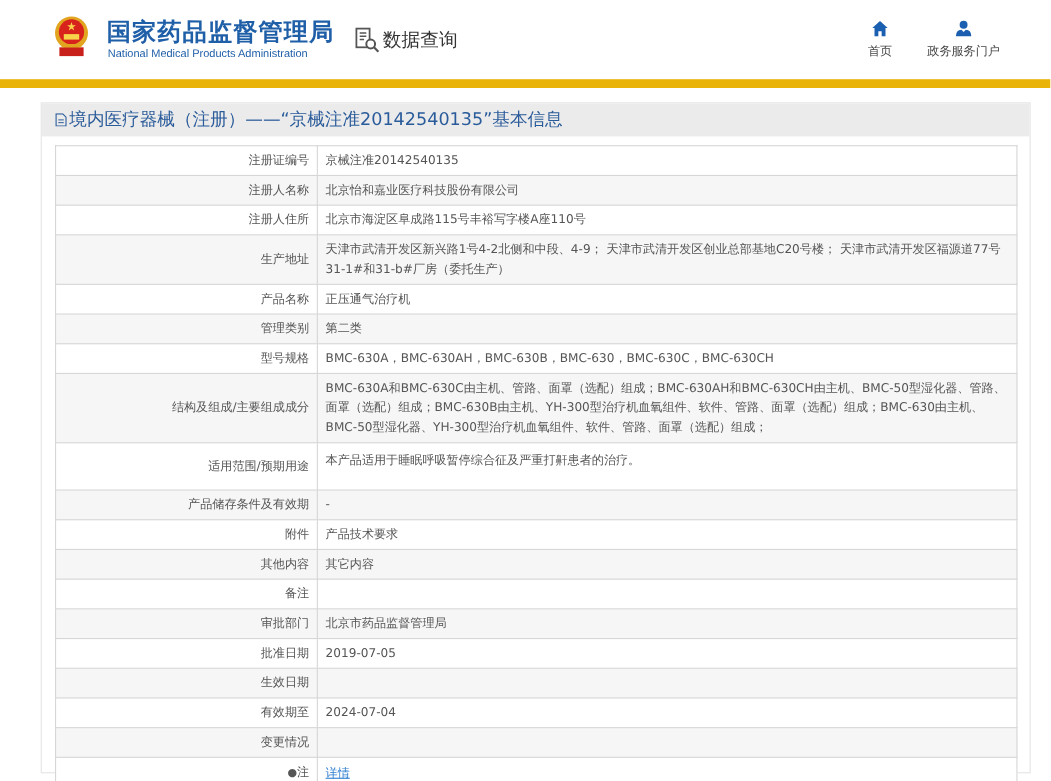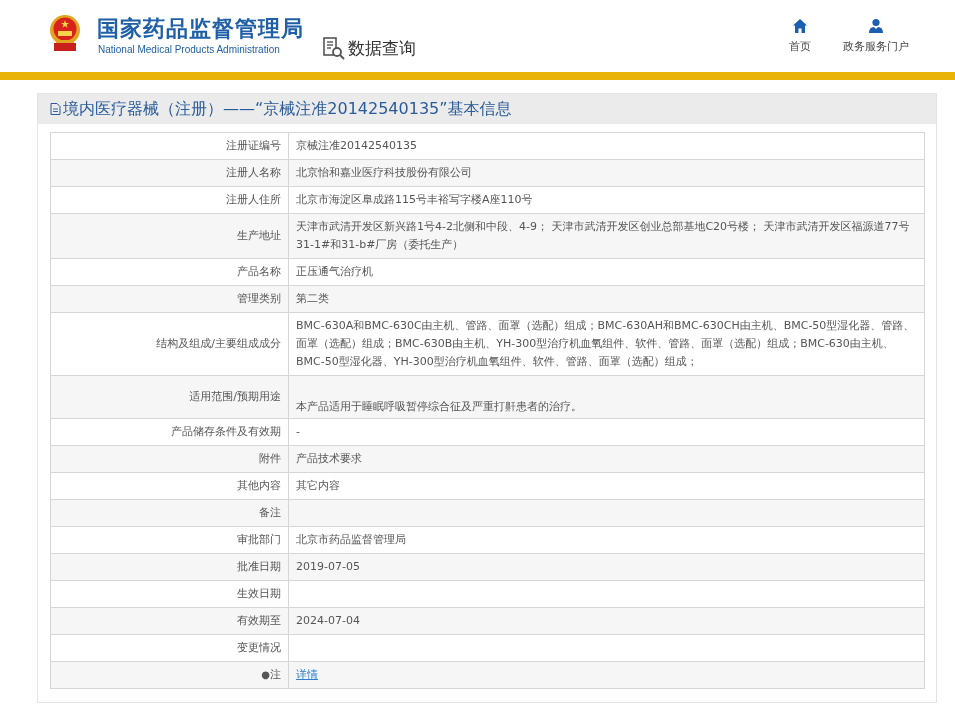--- a/index.html
+++ b/index.html
@@ -1,38 +1,38 @@
 <!DOCTYPE html>
 <html><head>
 <meta charset="utf-8">
 <style>
   * { box-sizing: border-box; margin: 0; padding: 0; }
   html, body { width: 955px; height: 710px; overflow: hidden; background: #fff; font-family: "DejaVu Sans", "Liberation Sans", sans-serif; color: #333; }
   .header { position: relative; height: 80px; background: #fff; border-bottom: 8px solid #eab308; }
   .emblem { position: absolute; left: 46px; top: 13px; width: 38px; height: 40px; }
   .brand-cn { position: absolute; left: 97px; top: 14px; font-size: 22px; font-weight: bold; color: #1f5fa8; letter-spacing: 1px; white-space: nowrap; }
   .brand-en { position: absolute; left: 98px; top: 44px; font-size: 10px; color: #1f5fa8; font-family: Liberation Sans, sans-serif; white-space: nowrap; }
-  .dq { position: absolute; left: 322px; top: 36px; display: flex; align-items: center; gap: 2px; }
+  .dq { position: absolute; left: 322px; top: 24px; display: flex; align-items: center; gap: 2px; }
   .dq-icon { width: 24px; height: 24px; }
   .dq-label { font-size: 17px; color: #333; white-space: nowrap; }
   .nav { position: absolute; top: 18px; display: flex; flex-direction: column; align-items: center; }
   .nav-home { left: 789px; }
   .nav-portal { left: 843px; }
   .nav svg { width: 16px; height: 16px; }
   .nav-label { font-size: 11px; color: #444; margin-top: 5px; white-space: nowrap; }
   .panel { position: absolute; left: 37px; top: 93px; width: 900px; height: 610px; border: 1px solid #e4e4e4; background: #fff; }
   .panel-title { height: 30px; background: #ebebeb; padding-left: 12px; display: flex; align-items: center; font-size: 16px; color: #2a5b9a; white-space: nowrap; }
   .panel-title .doc-icon { width: 11px; height: 12px; margin-right: 2px; }
   table { position: absolute; left: 12px; top: 38px; width: 875px; border-collapse: collapse; font-size: 11px; }
   td { border: 1px solid #d6d6d6; padding: 4px 7px; vertical-align: middle; line-height: 18px; color: #555; }
   td.lbl { width: 238px; text-align: right; color: #555; }
   tr:nth-child(odd) td { background: #fff; }
   tr:nth-child(even) td { background: #f6f6f6; }
   td.top-lbl { vertical-align: top; padding-top: 12px; }
-  td.bottom-val { vertical-align: bottom; padding-bottom: 2px; margin-left: 20px; }
+  td.bottom-val { vertical-align: bottom; padding-bottom: 17px; margin-left: 20px; }
   .link { color: #2f7fd1; cursor: pointer; text-decoration: underline; }
   .pin { font-size: 10px; color: #555; }
 </style>
 </head>
 <body>
 
 <div class="header">
   <svg class="emblem" viewBox="0 0 38 40">
     <circle cx="19" cy="17" r="15" fill="#e2a520"></circle>
     <circle cx="19" cy="16" r="11.5" fill="#d8231c"></circle>
@@ -98,20 +98,24 @@
         <td>天津市武清开发区新兴路1号4-2北侧和中段、4-9； 天津市武清开发区创业总部基地C20号楼； 天津市武清开发区福源道77号31-1#和31-b#厂房（委托生产）</td>
       </tr>
       <tr style="height:25px">
         <td class="lbl">产品名称</td>
         <td>正压通气治疗机</td>
       </tr>
       <tr style="height:25px">
         <td class="lbl">管理类别</td>
         <td>第二类</td>
       </tr>
+      <tr style="height:26px">
+        <td class="lbl">型号规格</td>
+        <td>BMC-630A，BMC-630AH，BMC-630B，BMC-630，BMC-630C，BMC-630CH</td>
+      </tr>
       <tr style="height:61px">
         <td class="lbl">结构及组成/主要组成成分</td>
         <td>BMC-630A和BMC-630C由主机、管路、面罩（选配）组成；BMC-630AH和BMC-630CH由主机、BMC-50型湿化器、管路、面罩（选配）组成；BMC-630B由主机、YH-300型治疗机血氧组件、软件、管路、面罩（选配）组成；BMC-630由主机、BMC-50型湿化器、YH-300型治疗机血氧组件、软件、管路、面罩（选配）组成；</td>
       </tr>
       <tr style="height:43px">
         <td class="lbl top-lbl">适用范围/预期用途</td>
         <td class="bottom-val">本产品适用于睡眠呼吸暂停综合征及严重打鼾患者的治疗。</td>
       </tr>
       <tr style="height:25px">
         <td class="lbl">产品储存条件及有效期</td>

